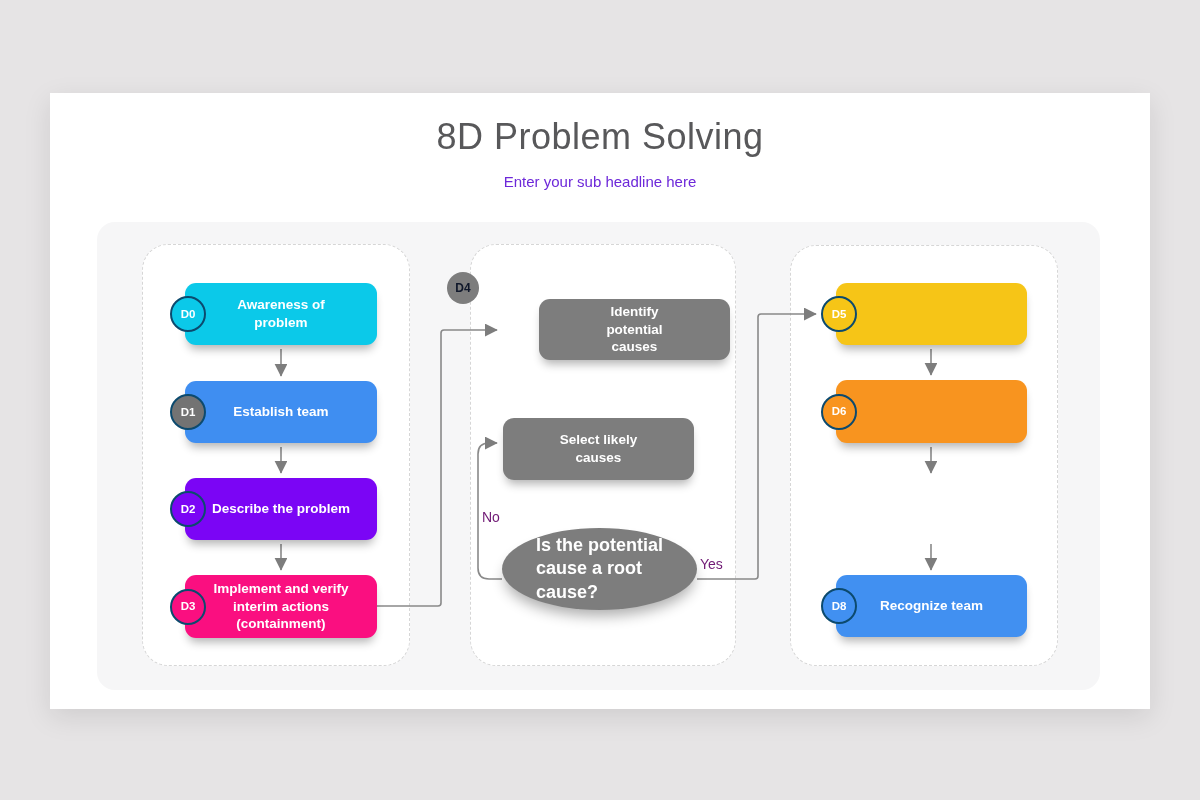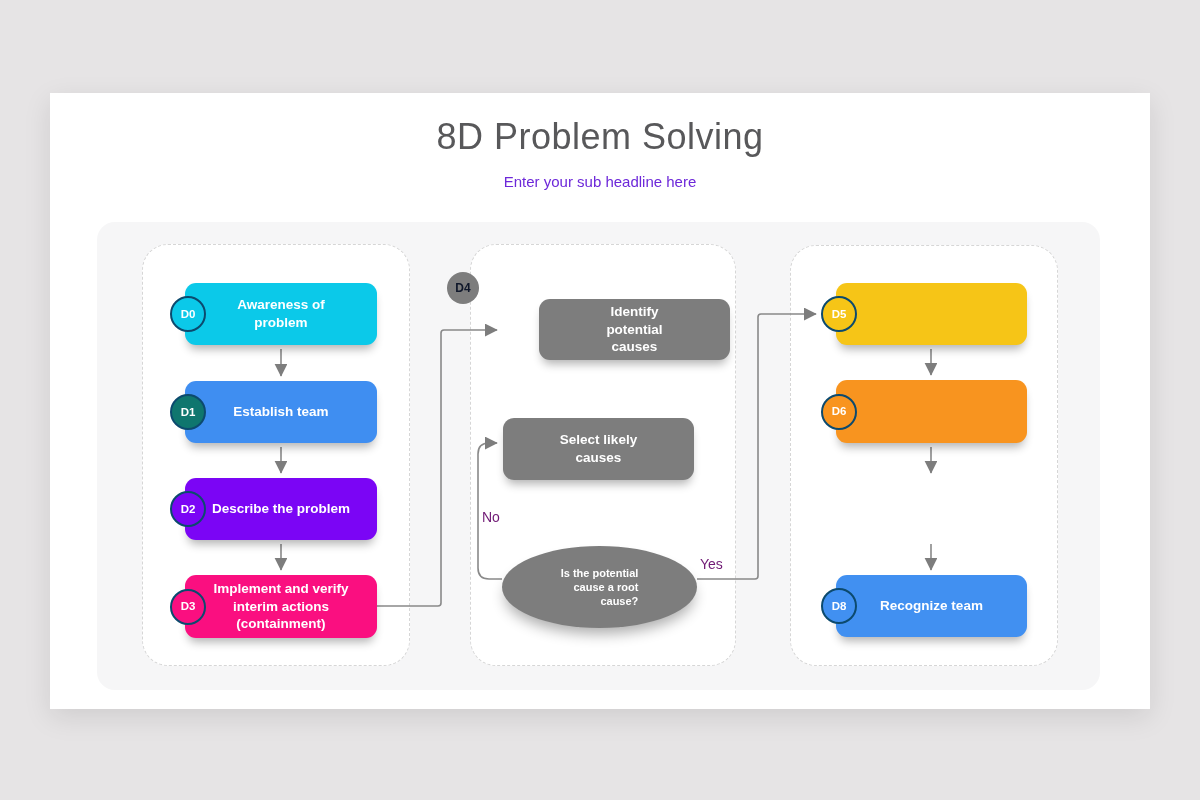--- a/index.html
+++ b/index.html
@@ -65,25 +65,25 @@
   }
   .badge-d4{
     position:absolute;left:447px;top:272px;
     width:32px;height:32px;border-radius:50%;
     background:#7d7d7d;
     display:flex;align-items:center;justify-content:center;
     font-size:12px;font-weight:700;color:#0f172a;
     z-index:4;
   }
   .decision{
-    position:absolute;left:502px;top:546px;width:195px;height:82px;
+    position:absolute;left:502px;top:528px;width:195px;height:82px;
     background:#7d7d7d;border-radius:50%;
     display:flex;align-items:center;justify-content:center;
-    text-align:right;color:#ffffff;
-    font-size:11px;font-weight:700;line-height:1.3;
+    text-align:left;color:#ffffff;
+    font-size:18px;font-weight:700;line-height:1.3;
     white-space:pre-line;
     box-shadow:0 9px 14px -3px rgba(0,0,0,0.32);
     z-index:3;
   }
   .edge-label{
     position:absolute;
     font-size:14px;color:#701a75;font-weight:400;
     z-index:4;
   }
   .edge-label.no{left:482px;top:509px;}
@@ -130,21 +130,21 @@
     </g>
   </svg>
 
   <div class="step" style="left: 185px; top: 283px; width: 192px; height: 62px; background-color: rgb(11, 201, 233);">
     <span class="badge" style="background-color: rgb(11, 201, 233);">D0</span>
     <span class="step-label">Awareness of
 problem</span>
   </div>
 
   <div class="step" style="left: 185px; top: 381px; width: 192px; height: 62px; background-color: rgb(63, 142, 241);">
-    <span class="badge" style="background-color: #0f766e;">D1</span>
+    <span class="badge" style="background-color: #737373;">D1</span>
     <span class="step-label">Establish team</span>
   </div>
 
   <div class="step" style="left: 185px; top: 478px; width: 192px; height: 62px; background-color: rgb(123, 5, 245);">
     <span class="badge" style="background-color: rgb(123, 5, 245);">D2</span>
     <span class="step-label">Describe the problem</span>
   </div>
 
   <div class="step" style="left: 185px; top: 575px; width: 192px; height: 63px; background-color: rgb(250, 15, 128);">
     <span class="badge" style="background-color: rgb(250, 15, 128);">D3</span>

